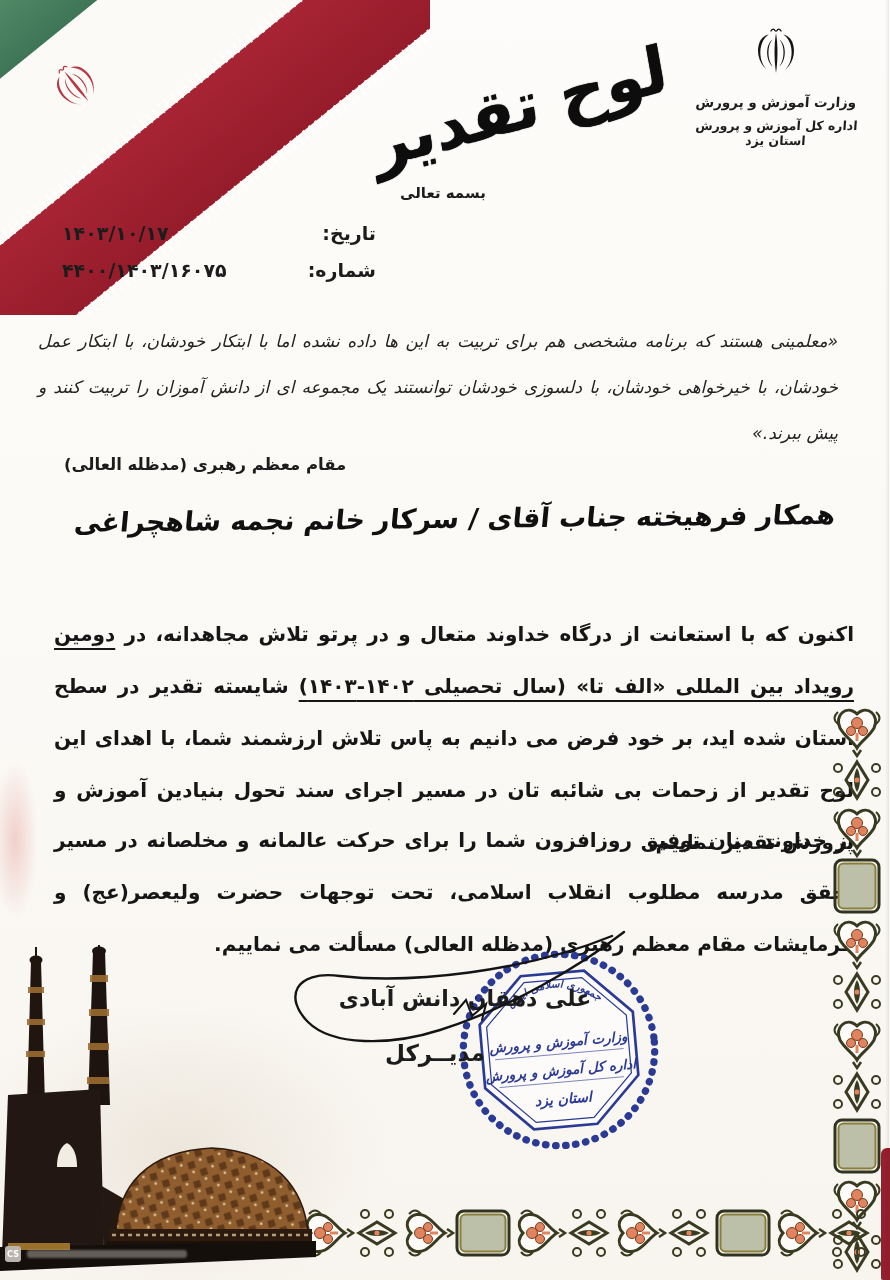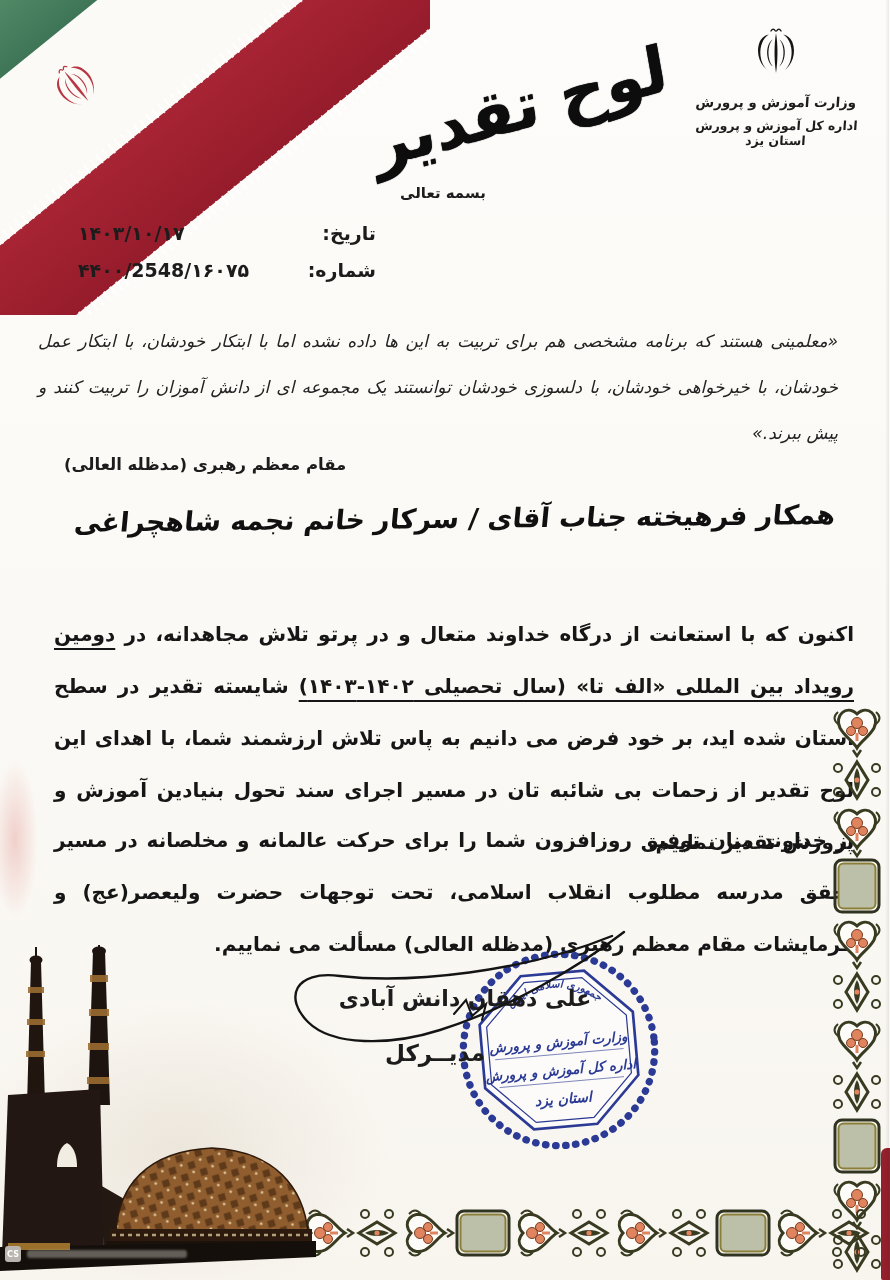--- a/index.html
+++ b/index.html
@@ -25,21 +25,21 @@
   .org .emb{width:56px;height:60px;color:#141414;margin:0 auto;}
   .org .l1{font-size:13.5px;font-weight:700;transform:skewX(-4deg);margin-top:6px;}
   .org .l2{font-size:12.5px;font-weight:700;transform:skewX(-4deg);margin-top:8px;}
   .title-cal{left:365px;top:14px;width:310px;height:185px;display:flex;align-items:center;justify-content:center;}
   .title-cal span{display:inline-block;font-size:64px;font-weight:700;letter-spacing:-2px;color:#0d0d0d;
     transform:rotate(-15deg) skewX(-5deg);white-space:nowrap;text-shadow:0 0 1px #000;}
   .bismillah{left:400px;top:184px;width:150px;text-align:left;font-size:15px;font-weight:700;direction:rtl;}
   
   .meta{left:62px;top:222px;width:314px;direction:rtl;font-weight:700;font-size:19px;}
   .meta .row{display:flex;justify-content:space-between;align-items:baseline;margin-bottom:15px;}
-  .meta .val{direction:ltr;margin-left:16px;}
+  .meta .val{direction:ltr;}
   
   .quote{left:38px;top:318px;width:800px;direction:rtl;text-align:justify;font-size:17px;
     font-style:italic;line-height:46px;color:#232323;margin:0;}
   .attribution{left:64px;top:455px;font-size:16.5px;font-weight:700;direction:rtl;}
   
   .recipient{right:55px;top:503px;width:782px;direction:rtl;text-align:right;font-size:27px;font-weight:700;
     white-space:nowrap;transform:skewX(-6deg) rotate(-.6deg);color:#101010;}
   
   .body-par{position:absolute;left:38px;width:800px;direction:rtl;text-align:justify;font-size:20px;
     font-weight:700;line-height:52px;margin:16px;color:#161616;}
@@ -146,21 +146,21 @@
 
   <div class="abs bismillah">بسمه تعالی</div>
 
   <div class="abs meta">
     <div class="row">
       <span>تاریخ:</span>
       <span class="val">۱۴۰۳/۱۰/۱۷</span>
     </div>
     <div class="row">
       <span>شماره:</span>
-      <span class="val">۴۴۰۰/2548/۱۶۰۷۵</span>
+      <span class="val">۴۴۰۰/۱۴۰۳/۱۶۰۷۵</span>
     </div>
   </div>
 
   <p class="abs quote">«معلمینی هستند که برنامه مشخصی هم برای تربیت به این ها داده نشده اما با ابتکار خودشان، با ابتکار عمل خودشان، با خیرخواهی خودشان، با دلسوزی خودشان توانستند یک مجموعه ای از دانش آموزان را تربیت کنند و پیش ببرند.»</p>
   <div class="abs attribution">مقام معظم رهبری (مدظله العالی)</div>
 
   <div class="abs recipient">همکار فرهیخته جناب آقای / سرکار خانم نجمه شاهچراغی</div>
 
   <p class="body-par p1"><span>اکنون که با استعانت از درگاه خداوند متعال و در پرتو تلاش مجاهدانه، در </span><span class="u">دومین رویداد بین المللی «الف تا» (سال تحصیلی ۱۴۰۲-۱۴۰۳)</span><span> شایسته تقدیر در سطح استان شده اید، بر خود فرض می دانیم به پاس تلاش ارزشمند شما، با اهدای این لوح تقدیر از زحمات بی شائبه تان در مسیر اجرای سند تحول بنیادین آموزش و پرورش تقدیر نماییم.</span></p>
   <p class="body-par p2">از خداوند منان توفیق روزافزون شما را برای حرکت عالمانه و مخلصانه در مسیر تحقق مدرسه مطلوب انقلاب اسلامی، تحت توجهات حضرت ولیعصر(عج) و فرمایشات مقام معظم رهبری (مدظله العالی) مسألت می نماییم.</p>

